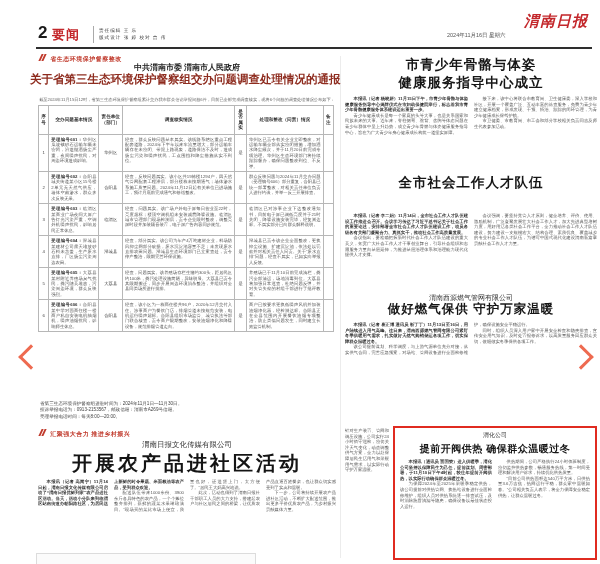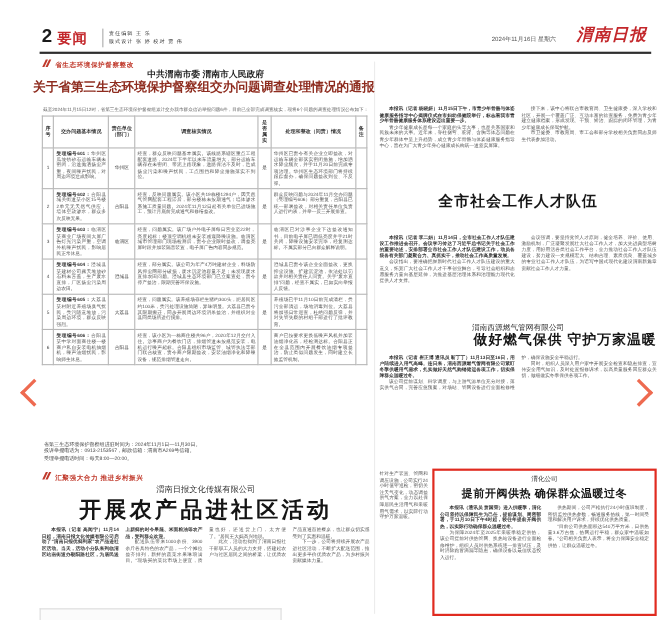--- a/index.html
+++ b/index.html
@@ -4,21 +4,21 @@
 <style>
   html,body{margin:0;padding:0;background:#ffffff;}
   #page{position:relative;width:600px;height:564px;background:#ffffff;overflow:hidden;
         font-family:"Liberation Sans",sans-serif;color:#444;}
   
   .pgnum{position:absolute;left:38px;top:23px;font-size:17px;font-weight:bold;color:#1a1a1a;}
   .section{position:absolute;left:52px;top:26px;font-size:13px;font-weight:bold;color:#c3272b;letter-spacing:1px;}
   .hdr-div{position:absolute;left:93px;top:26px;width:1px;height:17px;background:#aaa;}
   .credits{position:absolute;left:99px;top:27px;font-size:4.6px;line-height:7px;color:#333;letter-spacing:1px;}
   .date{position:absolute;left:447px;top:32px;font-size:5.5px;color:#555;}
-  .masthead{position:absolute;left:524px;top:22px;font-size:15px;font-weight:bold;font-style:italic;
+  .masthead{position:absolute;left:524px;top:12px;font-size:15px;font-weight:bold;font-style:italic;
             color:#c3272b;font-family:"Liberation Serif",serif;letter-spacing:1px;}
   .hdr-rule{position:absolute;left:36px;top:47px;width:556px;height:2px;background:#2e2e2e;}
   .col-rule{position:absolute;left:340px;top:56px;width:1px;height:502px;background:#ececec;}
   
   .kicker{position:absolute;font-size:6px;color:#c0392b;font-weight:bold;letter-spacing:.5px;}
   .slash{display:inline-block;width:6px;height:6px;margin-right:2px;position:relative;top:0;}
   .slash i{display:inline-block;width:1.5px;height:7px;background:#c0392b;transform:skewX(-25deg);margin-right:1px;}
   
   .subtitle{position:absolute;left:38px;top:62px;width:298px;text-align:center;font-size:8px;font-weight:bold;color:#222;}
   .main-title{position:absolute;left:30px;top:72px;width:314px;text-align:left;font-size:11.5px;font-weight:bold;
@@ -176,38 +176,42 @@
   <div class="company c-company">渭南日报文化传媒有限公司</div>
   <div class="c-title">开展农产品进社区活动</div>
   <div class="c-body bodycols">
       <p class="byline">本报讯（记者 高闻宁）11月14日起，渭南日报文化传媒有限公司启动了“渭南日报优鲜到家”农产品进社区活动。当天，活动小分队来到临渭区站南街道办朝阳路社区，为居民送上新鲜的时令果蔬、米面粮油等农产品，受到群众欢迎。</p>
       <p>配送队伍带来1000余份、3900余斤各具特色的农产品，一个个摊位整齐排列，新鲜的蔬菜水果琳琅满目。“现场买的菜比市场上便宜，质量也好，还送货上门，太方便了。”居民王大妈高兴地说。</p>
       <p>此次，活动也得到了渭南日报社干部职工人员的大力支持，搭建起农户与社区居民之间的桥梁，让优质农产品直通百姓餐桌，也让群众切实感受到了实惠和温暖。</p>
       <p>下一步，公司将持续开展农产品进社区活动，不断扩大配送范围，推出更多平价优质农产品，为乡村振兴贡献媒体力量。</p>
     </div>
   <div class="ad-sliver"></div>
 
+  <div class="r-title" style="top:56px;">
+    <div>市青少年骨骼与体姿</div>
+    <div>健康服务指导中心成立</div>
+  </div>
   <div class="r-body bodycols" style="top:96px;height:72px;">
       <p class="byline">本报讯（记者 杨晓妍）11月15日下午，市青少年骨骼与体姿健康服务指导中心揭牌仪式在市妇幼保健院举行，标志着我市青少年骨骼健康服务体系建设迈出重要一步。</p>
       <p>青少年健康成长是每一个家庭的头等大事，也是关系国家和民族未来的大事。近年来，脊柱侧弯、驼背、含胸等体态问题在青少年群体中呈上升趋势，成立青少年骨骼与体姿健康服务指导中心，旨在为广大青少年身心健康成长构筑一道坚实屏障。</p>
       <p>接下来，该中心将联合市教育局、卫生健康委，深入学校和社区，开展一个覆盖广泛、互动丰富的筛查服务，免费为青少年建立健康档案，形成发现、干预、矫治、跟踪的闭环管理，为青少年健康成长保驾护航。</p>
       <p>市卫健委、市教育局、市工会和部分学校相关负责同志及师生代表参加活动。</p>
     </div>
 
   <div class="r-title" style="top:174px;font-family:Liberation Serif, serif;">
     <div>全市社会工作人才队伍</div>
   </div>
   <div class="r-body bodycols" style="top:213px;height:75px;">
       <p class="byline">本报讯（记者 李二娟）11月14日，全市社会工作人才队伍建设工作推进会召开。会议学习传达了习近平总书记关于社会工作的重要论述，安排部署全市社会工作人才队伍建设工作，动员各级各有关部门凝聚合力、真抓实干，推动社会工作高质量发展。</p>
       <p>会议指出，要准确把握新时代社会工作人才队伍建设的重大意义，拓宽广大社会工作人才干事创业舞台，引导社会组织和志愿服务力量向基层延伸，为推进基层治理体系和治理能力现代化提供人才支撑。</p>
       <p>会议强调，要坚持党管人才原则，健全培养、评价、使用、激励机制，广泛凝聚发展壮大社会工作人才，加大先进典型培树力度，用好用活各类社会工作平台，全力推动社会工作人才队伍建设，努力建设一支规模宏大、结构合理、素质优良、覆盖城乡的专业社会工作人才队伍，为谱写中国式现代化建设渭南新篇章贡献社会工作人才力量。</p>
     </div>
 
   <div class="company r-company" style="top:293px;">渭南西源燃气管网有限公司</div>
-  <div class="r-title" style="top:302px;font-size:12.5px;line-height:15px;text-align:right;">做好燃气保供  守护万家温暖</div>
+  <div class="r-title" style="top:302px;font-size:12.5px;line-height:15px;">做好燃气保供  守护万家温暖</div>
   <div class="r-body bodycols" style="top:322px;height:102px;">
       <p class="byline">本报讯（记者 崔正博 通讯员 靳丁丁）11月13日至16日，用户陆续进入用气高峰。连日来，渭南西源燃气管网有限公司紧盯冬季供暖用气需求，扎实做好天然气购销储运各项工作，切实保障群众温暖过冬。</p>
       <p>该公司提前谋划、科学调度，与上游气源单位充分对接，落实供气合同，完善应急预案，对场站、管网设备进行全面检修维护，确保设施安全平稳运行。</p>
       <p>同时，组织人员深入用户家中开展安全检查和隐患排查，宣传安全用气知识，及时处置报修诉求，以高质量服务回应群众关切，做细做实冬季保供各项工作。</p>
     </div>
   <div class="cont-col">
     <p>针对生产装置、管网和调压设施，公司实行24小时值守巡检，密切关注天气变化，动态调整供气方案，全力以赴保障居民生活用气和采暖用气需求，以实际行动守护万家温暖。</p>
   </div>
 
   <div class="hotbox">

